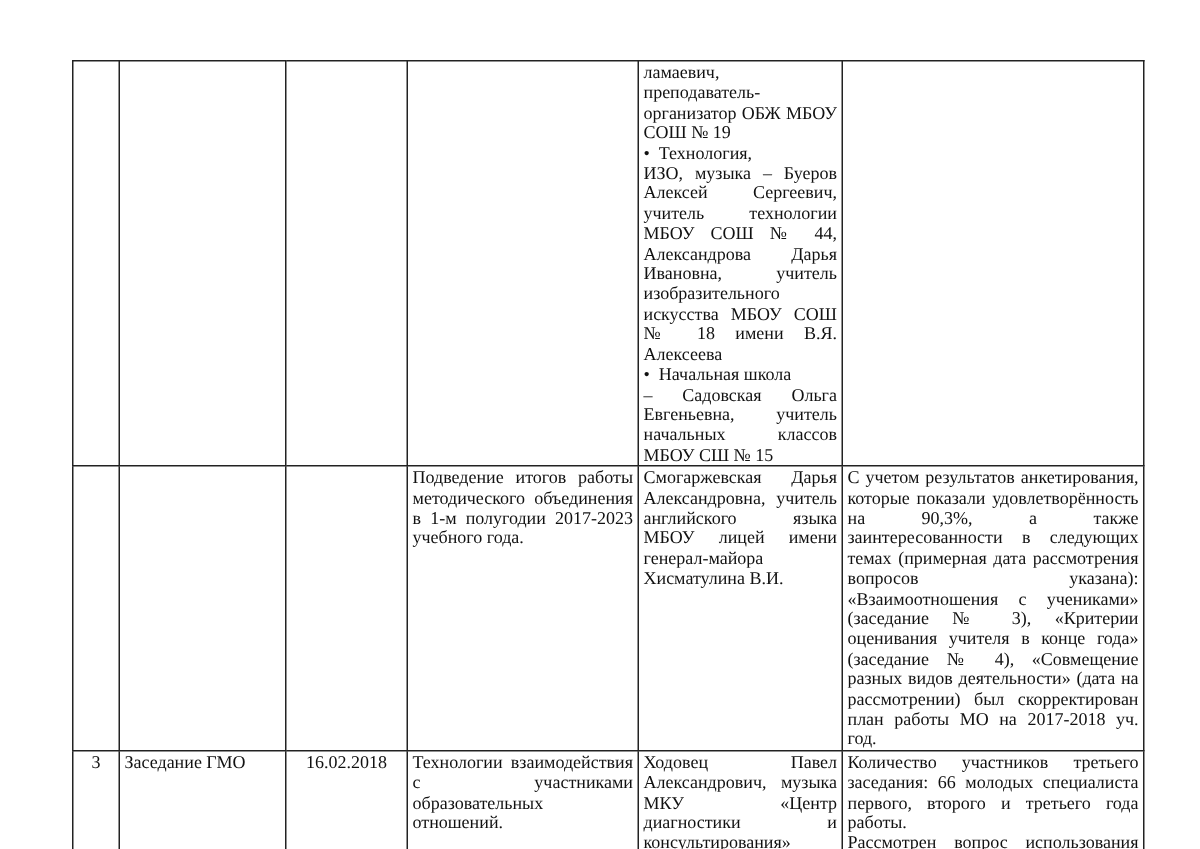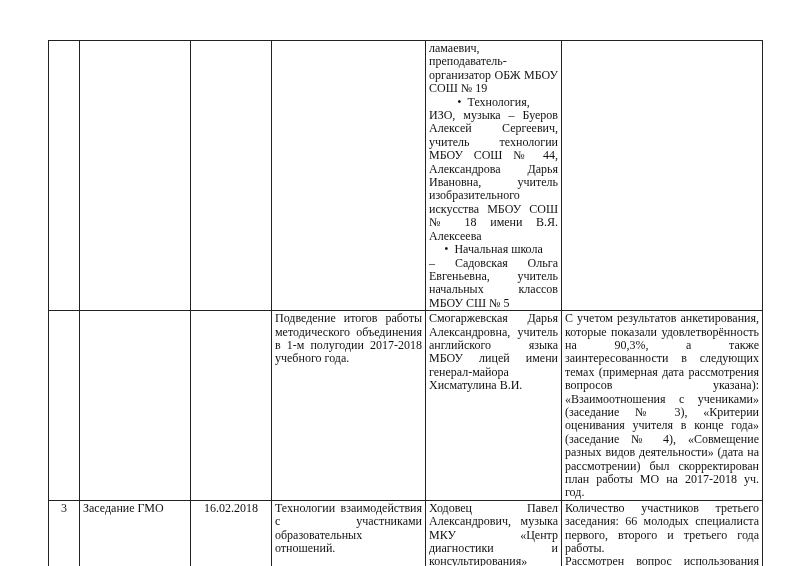--- a/index.html
+++ b/index.html
@@ -9,21 +9,21 @@
   table.doc { position: absolute; left: 48px; top: 40px; border-collapse: collapse;
               table-layout: fixed; width: 714px; }
   table.doc td { border: 1.3px solid #222; vertical-align: top; padding: 1px 3px 0 3px;
                  font-size: 12px; line-height: 13.4px; }
   .c-num { width: 25px; text-align: center; }
   .c-form { width: 105px; }
   .c-date { width: 75px; text-align: center; }
   .c-topic { width: 148px; text-align: justify; }
   .c-speaker { width: 130px; text-align: justify; }
   .c-result { width: 193px; text-align: justify; margin-left: 35px; }
-  .bullet-item { text-align: center; }
+  .bullet-item { text-align: left; }
   .para { text-align: justify; display: block; }
   .row1 td { height: 236px; }
   .row2 td { height: 162px; }
   .row3 td { height: 100px; }
 </style>
 </head>
 <body>
 
 <div class="page">
   <table class="doc">
@@ -44,30 +44,30 @@
       <td></td>
       <td class="c-speaker">
         <span class="para">ламаевич, преподаватель-организатор ОБЖ МБОУ СОШ № 19</span>
         <div class="bullet-item">
           <span>•&nbsp;&nbsp;</span><span>Технология,</span>
         </div>
         <span class="para">ИЗО, музыка – Буеров Алексей Сергеевич, учитель технологии МБОУ СОШ № 44, Александрова Дарья Ивановна, учитель изобразительного искусства МБОУ СОШ № 18 имени В.Я. Алексеева</span>
         <div class="bullet-item">
           <span>•&nbsp;&nbsp;</span><span>Начальная школа</span>
         </div>
-        <span class="para">– Садовская Ольга Евгеньевна, учитель начальных классов МБОУ СШ № 5</span>
+        <span class="para">– Садовская Ольга Евгеньевна, учитель начальных классов МБОУ СШ № 15</span>
       </td>
       <td></td>
     </tr>
 
     <tr class="row2">
       <td></td>
       <td></td>
       <td></td>
-      <td class="c-topic">Подведение итогов работы методического объединения в 1-м полугодии 2017-2018 учебного года.</td>
+      <td class="c-topic">Подведение итогов работы методического объединения в 1-м полугодии 2017-2023 учебного года.</td>
       <td class="c-speaker">Смогаржевская Дарья Александровна, учитель английского языка МБОУ лицей имени генерал-майора Хисматулина В.И.</td>
       <td class="c-result">С учетом результатов анкетирования, которые показали удовлетворённость на 90,3%, а также заинтересованности в следующих темах (примерная дата рассмотрения вопросов указана): «Взаимоотношения с учениками» (заседание № 3), «Критерии оценивания учителя в конце года» (заседание № 4), «Совмещение разных видов деятельности» (дата на рассмотрении) был скорректирован план работы МО на 2017-2018 уч. год.</td>
     </tr>
 
     <tr class="row3">
       <td class="c-num">3</td>
       <td class="c-form">Заседание ГМО</td>
       <td class="c-date">16.02.2018</td>
       <td class="c-topic">Технологии взаимодействия с участниками образовательных отношений.</td>
       <td class="c-speaker">Ходовец Павел Александрович, музыка МКУ «Центр диагностики и консультирования»</td>

